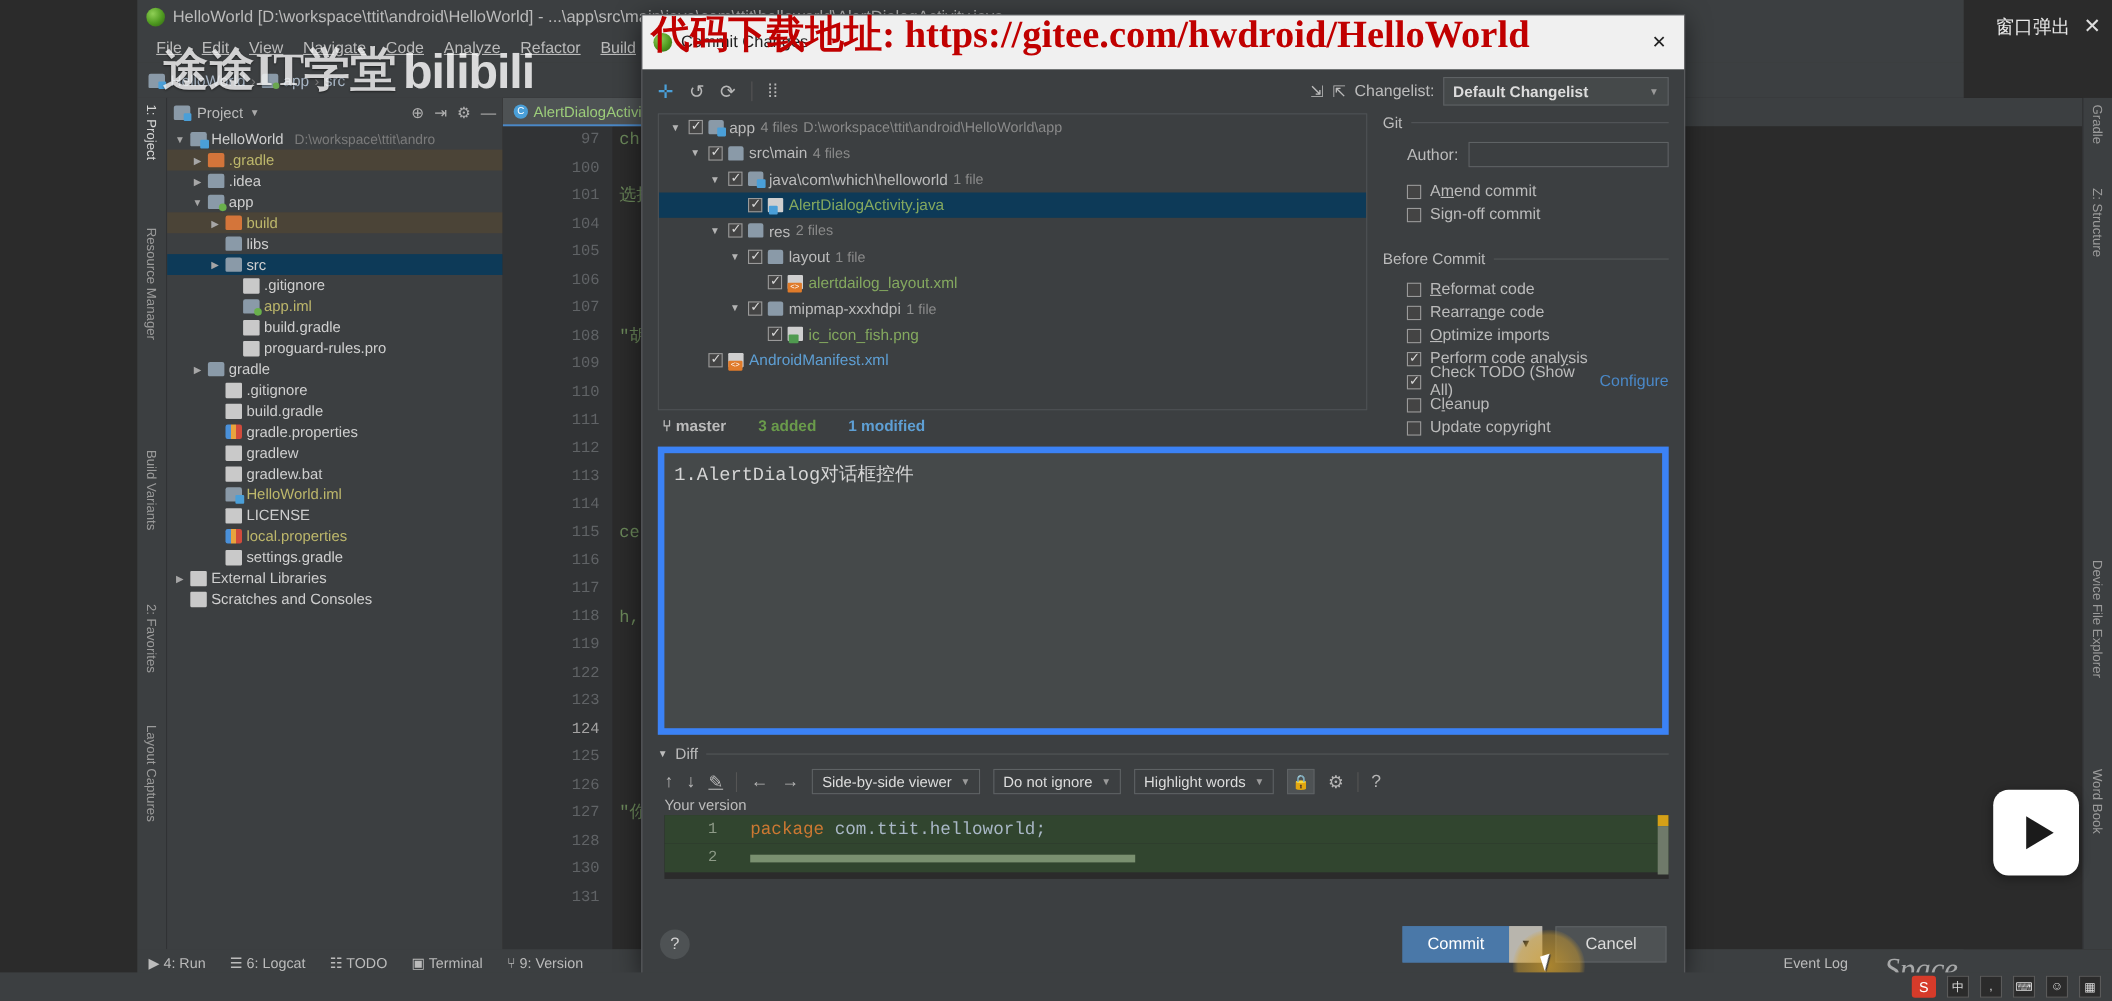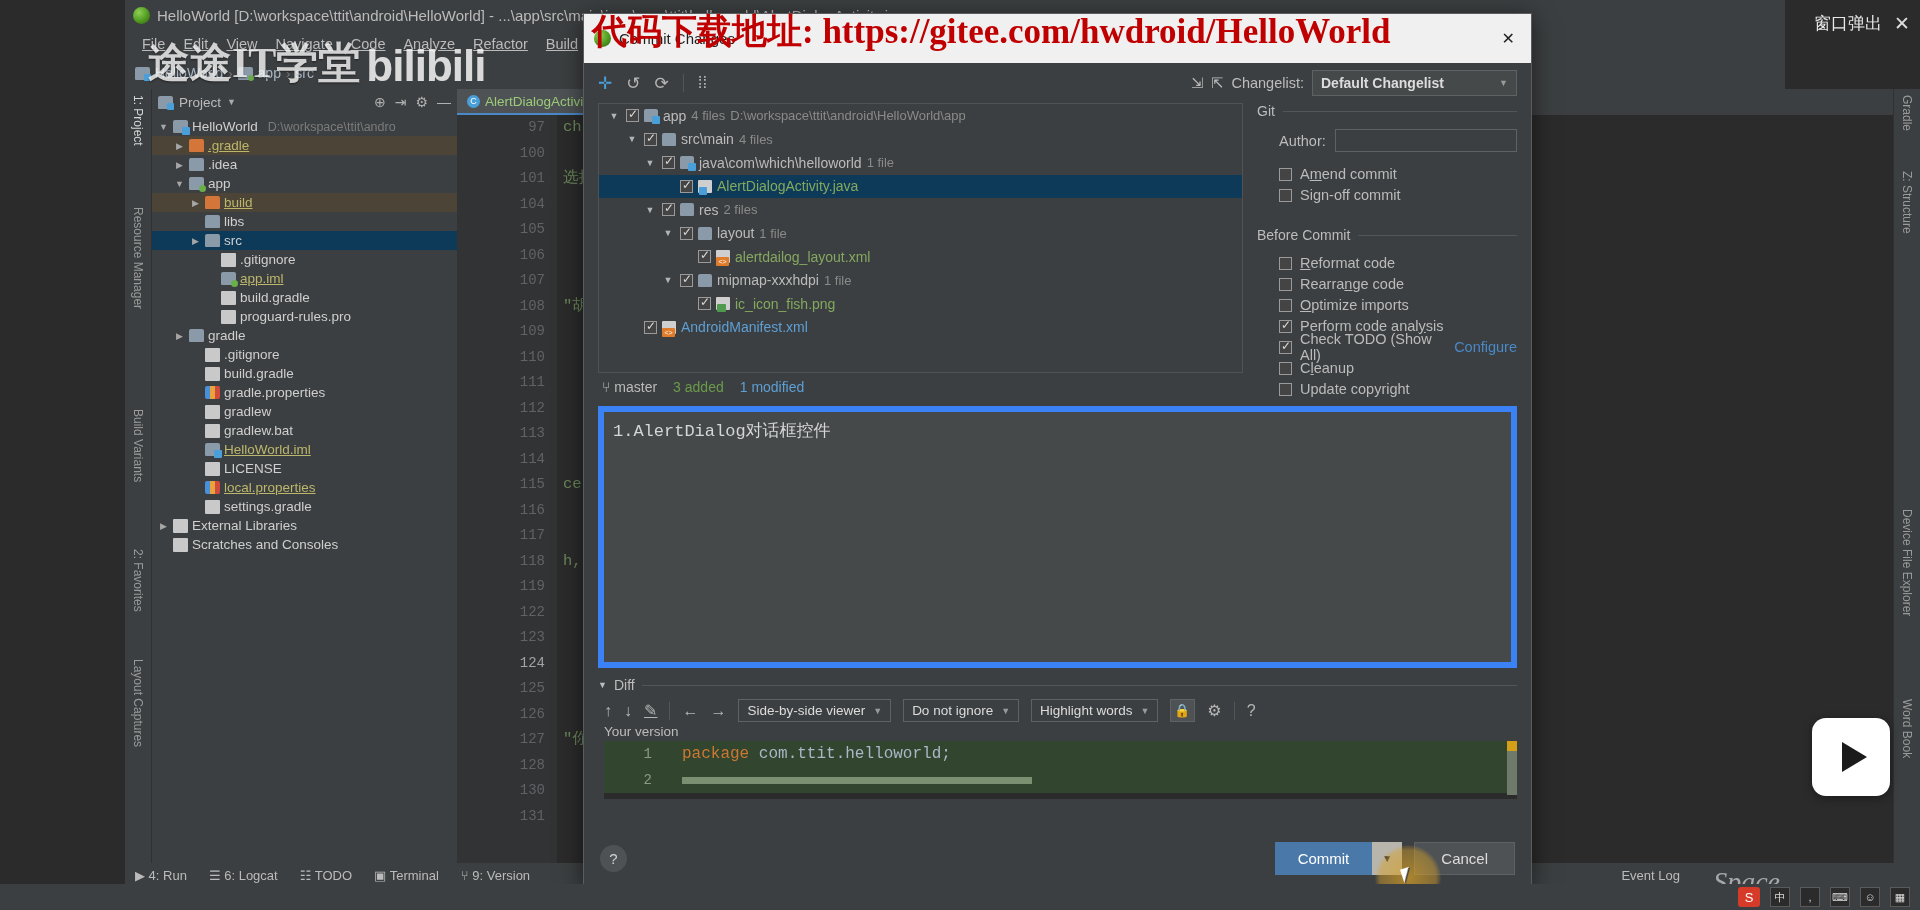--- a/index.html
+++ b/index.html
@@ -66,21 +66,21 @@
   .arrow { width: 11px; text-align: center; font-size: 9px; color: #a6a6a6; flex: 0 0 11px; }
   .arrow.none { visibility: hidden; }
   .fi { width: 15px; height: 13px; flex: 0 0 15px; position: relative; border-radius: 2px 2px 1px 1px; }
   .fi.folder { background: #8a9aa8; }
   .fi.folder-o { background: #d4753a; }
   .fi.folder-b::after { content:''; position:absolute; right:-2px; bottom:-2px; width:8px; height:8px; background:#4a9fd8; border-radius:1px;}
   .fi.folder-g::after { content:''; position:absolute; right:-2px; bottom:-2px; width:7px; height:7px; background:#69b04b; border-radius:50%;}
   .fi.file { background: #c9c9c9; border-radius: 1px; height: 14px; width: 11px; }
   .fi.props { background: linear-gradient(90deg,#4a90d9 33%, #e8a33d 33%, #e8a33d 66%, #d14b3c 66%); height: 13px; width: 13px; border-radius: 2px; }
   .tlabel.path { color: #7b7b7b; font-size: 12.5px; margin-left: 6px; }
-  .c-olive { color: #bdb76b; text-decoration: underline; }
+  .c-olive { color: #bdb76b; }
   .c-white { color: #cfcfcf; }
 
   
   .editor { position: absolute; left: 457px; top: 89px; right: 27px; bottom: 47px; background: #2b2b2b; overflow: hidden; }
   .editor-tabbar { height: 26px; background: #3c3f41; display: flex; align-items: center; }
   .etab { display: flex; align-items: center; gap: 5px; padding: 0 10px; height: 26px;
           background: #4e5254; color: #9ccc7a; font-size: 13.5px; border-bottom: 2px solid #4a88c7; }
   .etab .cicon { width: 13px; height: 13px; border-radius: 50%; background: #4a9fd8; color: #fff;
                  font-size: 9px; display:flex; align-items:center; justify-content:center; }
   .gutter { position: absolute; left: 0; top: 26px; bottom: 0; width: 100px; background: #313335; }
@@ -136,21 +136,21 @@
   .icn { width: 14px; height: 13px; flex: 0 0 14px; position: relative; }
   .icn.folder { background: #8a9aa8; border-radius: 2px 2px 1px 1px; }
   .icn.folder-b::after { content:''; position:absolute; right:-2px; bottom:-2px; width:8px; height:8px; background:#4a9fd8; border-radius:1px;}
   .icn.java { background: #cfcfcf; border-radius: 1px; }
   .icn.java::after { content:''; position:absolute; left:1px; bottom:-2px; width:8px; height:8px; background:#4a9fd8; border-radius:1px;}
   .icn.xml { background: #cfcfcf; border-radius: 1px; }
   .icn.xml::after { content:'<>'; position:absolute; left:0px; bottom:-3px; width:13px; height:9px; background:#e07b2a; color:#fff; font-size:7px; text-align:center; line-height:9px; border-radius:1px;}
   .icn.png { background: #cfcfcf; border-radius: 1px; }
   .icn.png::after { content:''; position:absolute; left:1px; bottom:-2px; width:9px; height:8px; background:#4f9a4f; border-radius:1px;}
 
-  .branchrow { display: flex; align-items: center; gap: 16px; height: 28px; font-size: 14px; color: #bbbbbb; padding-left: 4px; }
+  .branchrow { display: flex; align-items: center; gap: 29px; height: 28px; font-size: 14px; color: #bbbbbb; padding-left: 4px; font-weight: bold; }
   .branch-green { color: #6a9b4b; }
   .branch-blue { color: #5e9fd4; }
 
   .git-col { width: 260px; color: #bbbbbb; font-size: 14.5px; }
   .sect { display: flex; align-items: center; gap: 8px; margin-bottom: 10px; color: #bcbcbc; font-size: 14px; }
   .sect .rule { flex: 1; height: 1px; background: #535659; }
   .author-row { display: flex; align-items: center; gap: 9px; margin-bottom: 12px; padding-left: 22px;}
   .author-input { flex: 1; height: 23px; background: #3c3f41; border: 1px solid #5e6264; }
   .optrow { display: flex; align-items: center; gap: 8px; height: 20px; margin-bottom: 1px; padding-left: 22px; }
   .optrow .lbl u { text-decoration: underline; }

